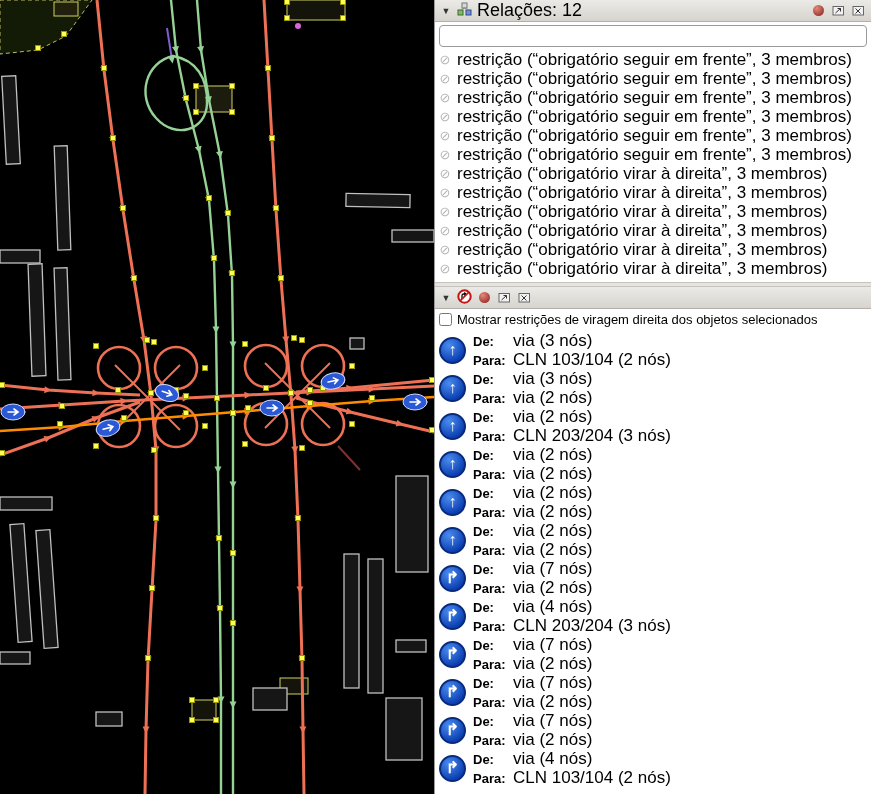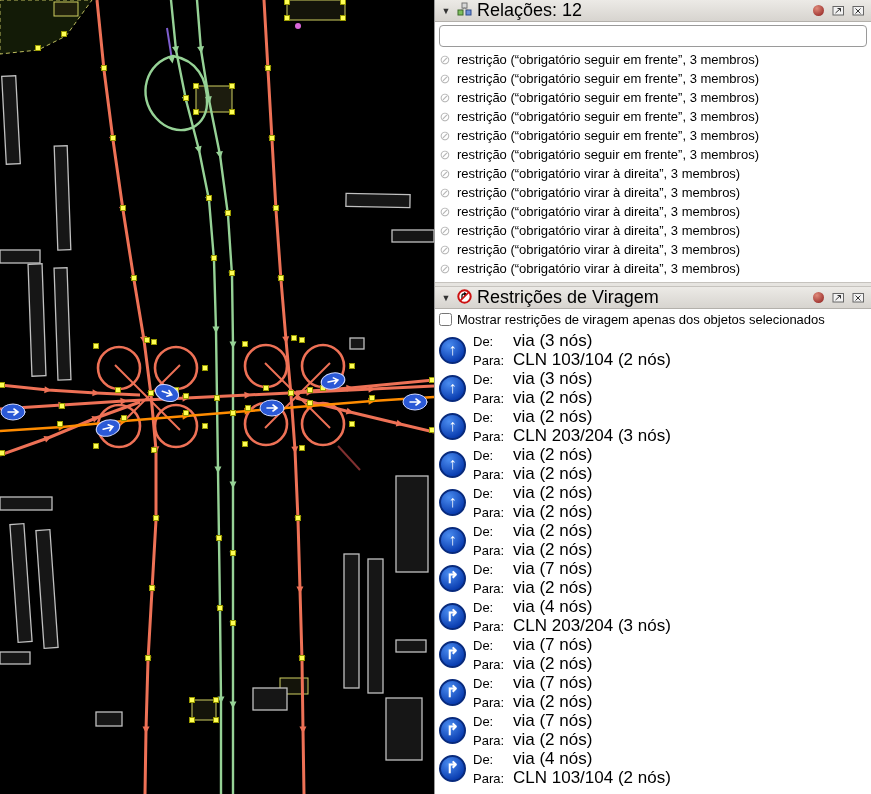--- a/index.html
+++ b/index.html
@@ -22,35 +22,35 @@
   .panel-rel{height:282px;flex:none;display:flex;flex-direction:column;background:#fff}
   .splitter{height:5px;flex:none;background:#e6e4e0;border-top:1px solid #c6c3be;border-bottom:1px solid #c6c3be}
   .panel-turn{flex:1;display:flex;flex-direction:column;background:#fff;overflow:hidden}
 
   .filter-wrap{padding:3px 4px;flex:none}
   .filter-wrap input{width:100%;height:22px;border:1px solid #9a9a9a;border-radius:4px;padding:0 5px;font:13px "Liberation Sans",sans-serif}
 
   .rel-list{flex:1;overflow:hidden;padding-left:3px}
   .rel-row{height:19px;display:flex;align-items:center;gap:5px;white-space:nowrap;cursor:default}
   .rel-ico{color:#b5b5b5;font-size:13px;width:14px;text-align:center}
-  .rel-text{font-size:13px}
+  .rel-text{font-size:17px}
 
   .chk-row{height:20px;flex:none;display:flex;align-items:center;gap:5px;padding:0 4px;white-space:nowrap}
   .chk-row input{width:13px;height:13px}
   .chk-row label{font-size:13px}
 
   .turn-list{flex:1;overflow:hidden;padding-top:2px}
   .turn-row{height:38px;display:flex;align-items:center;gap:7px;padding:0 4px;cursor:default}
   .turn-ico{width:27px;height:27px;flex:none;border-radius:50%;
             background:radial-gradient(circle at 35% 28%,#4a8cf0,#0a3db0 75%);
             border:2px solid #082a7c;display:flex;align-items:center;justify-content:center}
   .turn-ico .glyph{color:#fff;font-weight:bold;font-size:16px;line-height:1}
   .turn-lines{display:flex;flex-direction:column;justify-content:center}
   .tl{height:19px;line-height:19px;white-space:nowrap}
-  .tlabel{font-weight:normal;display:inline-block;width:40px}
+  .tlabel{font-weight:bold;display:inline-block;width:40px}
   .tval{font-size:17px}
 </style>
 </head>
 <body>
 
 <div class="app">
 
   <div class="map-pane">
     <svg width="434" height="794" viewBox="0 0 434 794">
       <defs>
@@ -341,40 +341,39 @@
     <div class="panel-turn">
       <div class="titlebar">
         <span class="tri">▼</span>
         <span>
           <svg width="15" height="15">
               <circle cx="7.5" cy="7.5" r="6.2" fill="#fff" stroke="#cc1111" stroke-width="2"></circle>
               <path d="M5 10 V6.5 Q5 5 6.5 5 H9 M9 5 l-1.8,-1.6 M9 5 l-1.8,1.6" stroke="#111" fill="none" stroke-width="1.3"></path>
               <line x1="3.4" y1="11.6" x2="11.6" y2="3.4" stroke="#cc1111" stroke-width="1.6"></line>
             </svg>
         </span>
-        <span class="ptitle">Restrições de Viragem</span>
         <span class="tbtn">
             <span class="dot-red"></span>
           </span>
         <span class="tbtn">
           <svg width="13" height="13">
               <rect x="1" y="2.5" width="10.5" height="8.5" fill="#f2f2f2" stroke="#666"></rect>
               <path d="M3.5 9 L8.5 4.5 M8.5 4.5 h-3 M8.5 4.5 v3" stroke="#333" fill="none"></path>
             </svg>
         </span>
         <span class="tbtn">
           <svg width="13" height="13">
               <rect x="1" y="2.5" width="10.5" height="8.5" fill="#f2f2f2" stroke="#666"></rect>
               <path d="M3.5 4.5 L8.5 9.5 M8.5 4.5 L3.5 9.5" stroke="#333"></path>
             </svg>
         </span>
       </div>
       <div class="chk-row">
         <input type="checkbox" id="only-selected" style="">
-        <label for="only-selected">Mostrar restrições de viragem apenas dos objetos selecionados</label>
+        <label for="only-selected">Mostrar restrições de viragem direita dos objetos selecionados</label>
       </div>
       <div class="turn-list" id="turn-list">
   <div class="turn-row">
     <span class="turn-ico">
               <span class="glyph">↑</span>
             </span>
     <div class="turn-lines">
       <div class="tl"><span class="tlabel de">De:</span><span class="tval de-val">via (3 nós)</span></div>
       <div class="tl"><span class="tlabel para">Para:</span><span class="tval para-val">CLN 103/104 (2 nós)</span></div>
     </div>

